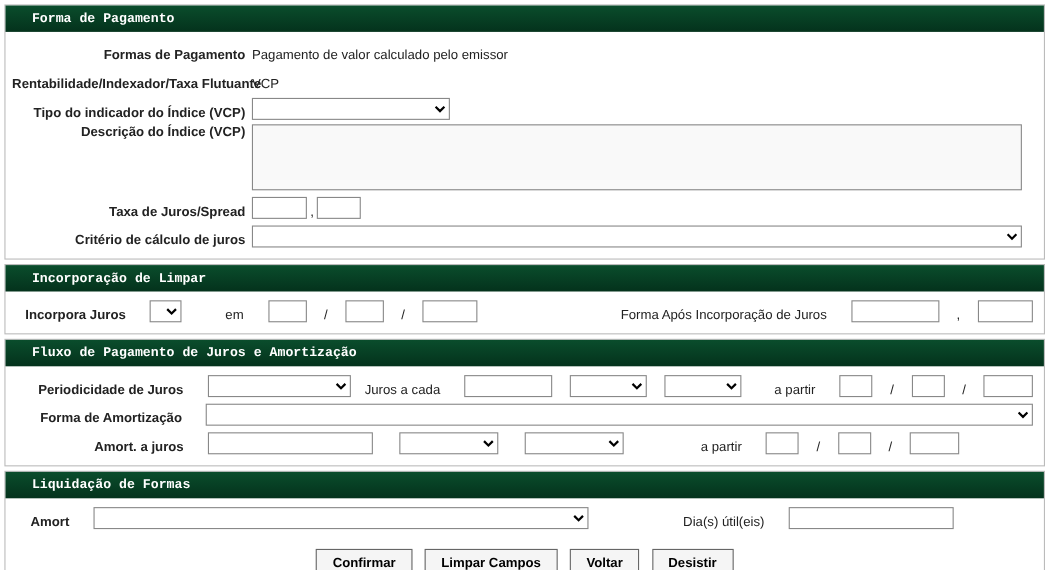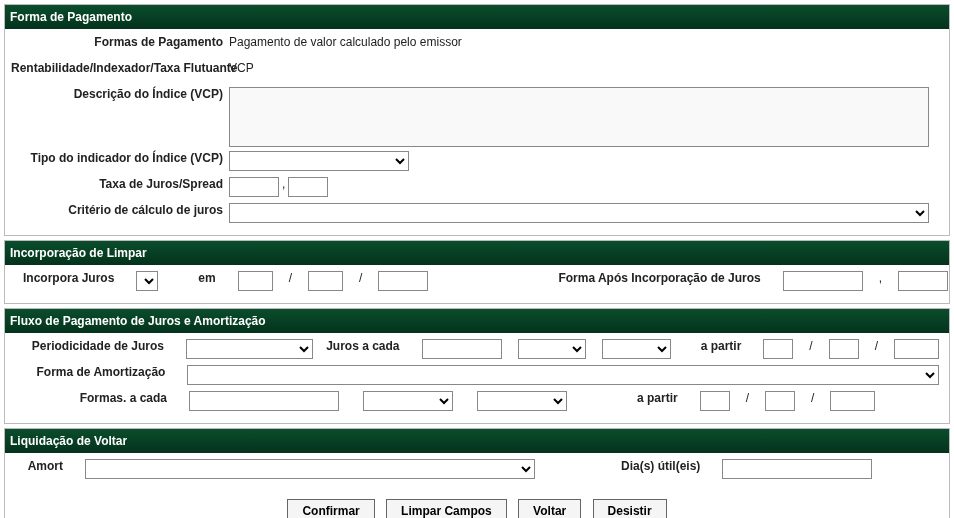--- a/index.html
+++ b/index.html
@@ -14,29 +14,30 @@
   }
   .panel {
     border: 1px solid #bbb;
     margin-bottom: 4px;
     background: #fff;
   }
   .panel-header {
     background: linear-gradient(#0a4d2c, #04321c);
     color: #fff;
     font-weight: bold;
-    padding: 5px 5px;
-    font-size: 12px;
+    padding: 5px 24px;
+    font-size: 12px;
+    font-family: Liberation Mono, monospace;
   }
   .panel-body {
     padding: 6px;
   }
   .row {
     display: flex;
-    align-items: flex-start;
+    align-items: flex-end;
     margin-bottom: 4px;
     min-height: 22px;
   }
   .label {
     font-weight: bold;
     text-align: right;
     padding-right: 6px;
     white-space: nowrap;
   }
   .label-col {
@@ -79,21 +80,21 @@
     font-weight: bold;
     padding: 4px 14px;
     margin: 0 4px;
     border: 1px solid #666;
     background: #f5f5f5;
     cursor: pointer;
   }
   .wide-select { width: 700px; }
   .flex-gap > * { margin-right: 4px; margin-left: 12px; }
   .inline-label {
-    font-weight: bold;
+    font-weight: normal;
     padding: 0 6px;
     white-space: nowrap;
   }
 </style>
 </head>
 <body>
 
 <div class="panel">
   <div class="panel-header">Forma de Pagamento</div>
   <div class="panel-body">
@@ -101,28 +102,28 @@
     <div class="row">
       <div class="label label-col">Formas de Pagamento</div>
       <div class="value-text">Pagamento de valor calculado pelo emissor</div>
     </div>
 
     <div class="row">
       <div class="label label-col">Rentabilidade/Indexador/Taxa Flutuante</div>
       <div class="value-text">VCP</div>
     </div>
 
+    <div class="row">
+      <div class="label label-col">Tipo do indicador do Índice (VCP)</div>
+      <select style="width:180px"><option></option></select>
+    </div>
+
     <div class="row" style="align-items:flex-start">
       <div class="label label-col">Descrição do Índice (VCP)</div>
       <textarea style=""></textarea>
-    </div>
-
-    <div class="row">
-      <div class="label label-col">Tipo do indicador do Índice (VCP)</div>
-      <select style="width:180px"><option></option></select>
     </div>
 
     <div class="row">
       <div class="label label-col">Taxa de Juros/Spread</div>
       <input type="text" style="width: 50px;" value="">
       <span class="sep">,</span>
       <input type="text" style="width: 40px;" value="">
     </div>
 
     <div class="row">
@@ -174,38 +175,38 @@
       <span class="sep">/</span>
       <input type="text" style="width: 45px;" value="">
     </div>
 
     <div class="row flex-gap">
       <div class="label" style="width:150px">Forma de Amortização</div>
       <select style="width:760px"><option></option></select>
     </div>
 
     <div class="row flex-gap">
-      <div class="label" style="width:150px">Formas. a cada</div>
+      <div class="label" style="width:150px">Amort. a juros</div>
       <input type="text" style="width: 150px;" value="">
       <select style="width:90px;margin-left:20px"><option></option></select>
       <select style="width:90px;margin-left:20px"><option></option></select>
 
       <span class="inline-label" style="margin-left:60px">a partir</span>
       <input type="text" style="width: 30px;" value="">
       <span class="sep">/</span>
       <input type="text" style="width: 30px;" value="">
       <span class="sep">/</span>
       <input type="text" style="width: 45px;" value="">
     </div>
 
   </div>
 </div>
 
 <div class="panel">
-  <div class="panel-header">Liquidação de Voltar</div>
+  <div class="panel-header">Liquidação de Formas</div>
   <div class="panel-body">
     <div class="row flex-gap">
       <div class="label" style="width:46px">Amort</div>
       <select style="width:450px"><option></option></select>
 
       <span class="inline-label" style="margin-left:76px">Dia(s) útil(eis)</span>
       <input type="text" style="width: 150px;" value="">
     </div>
   </div>
 

